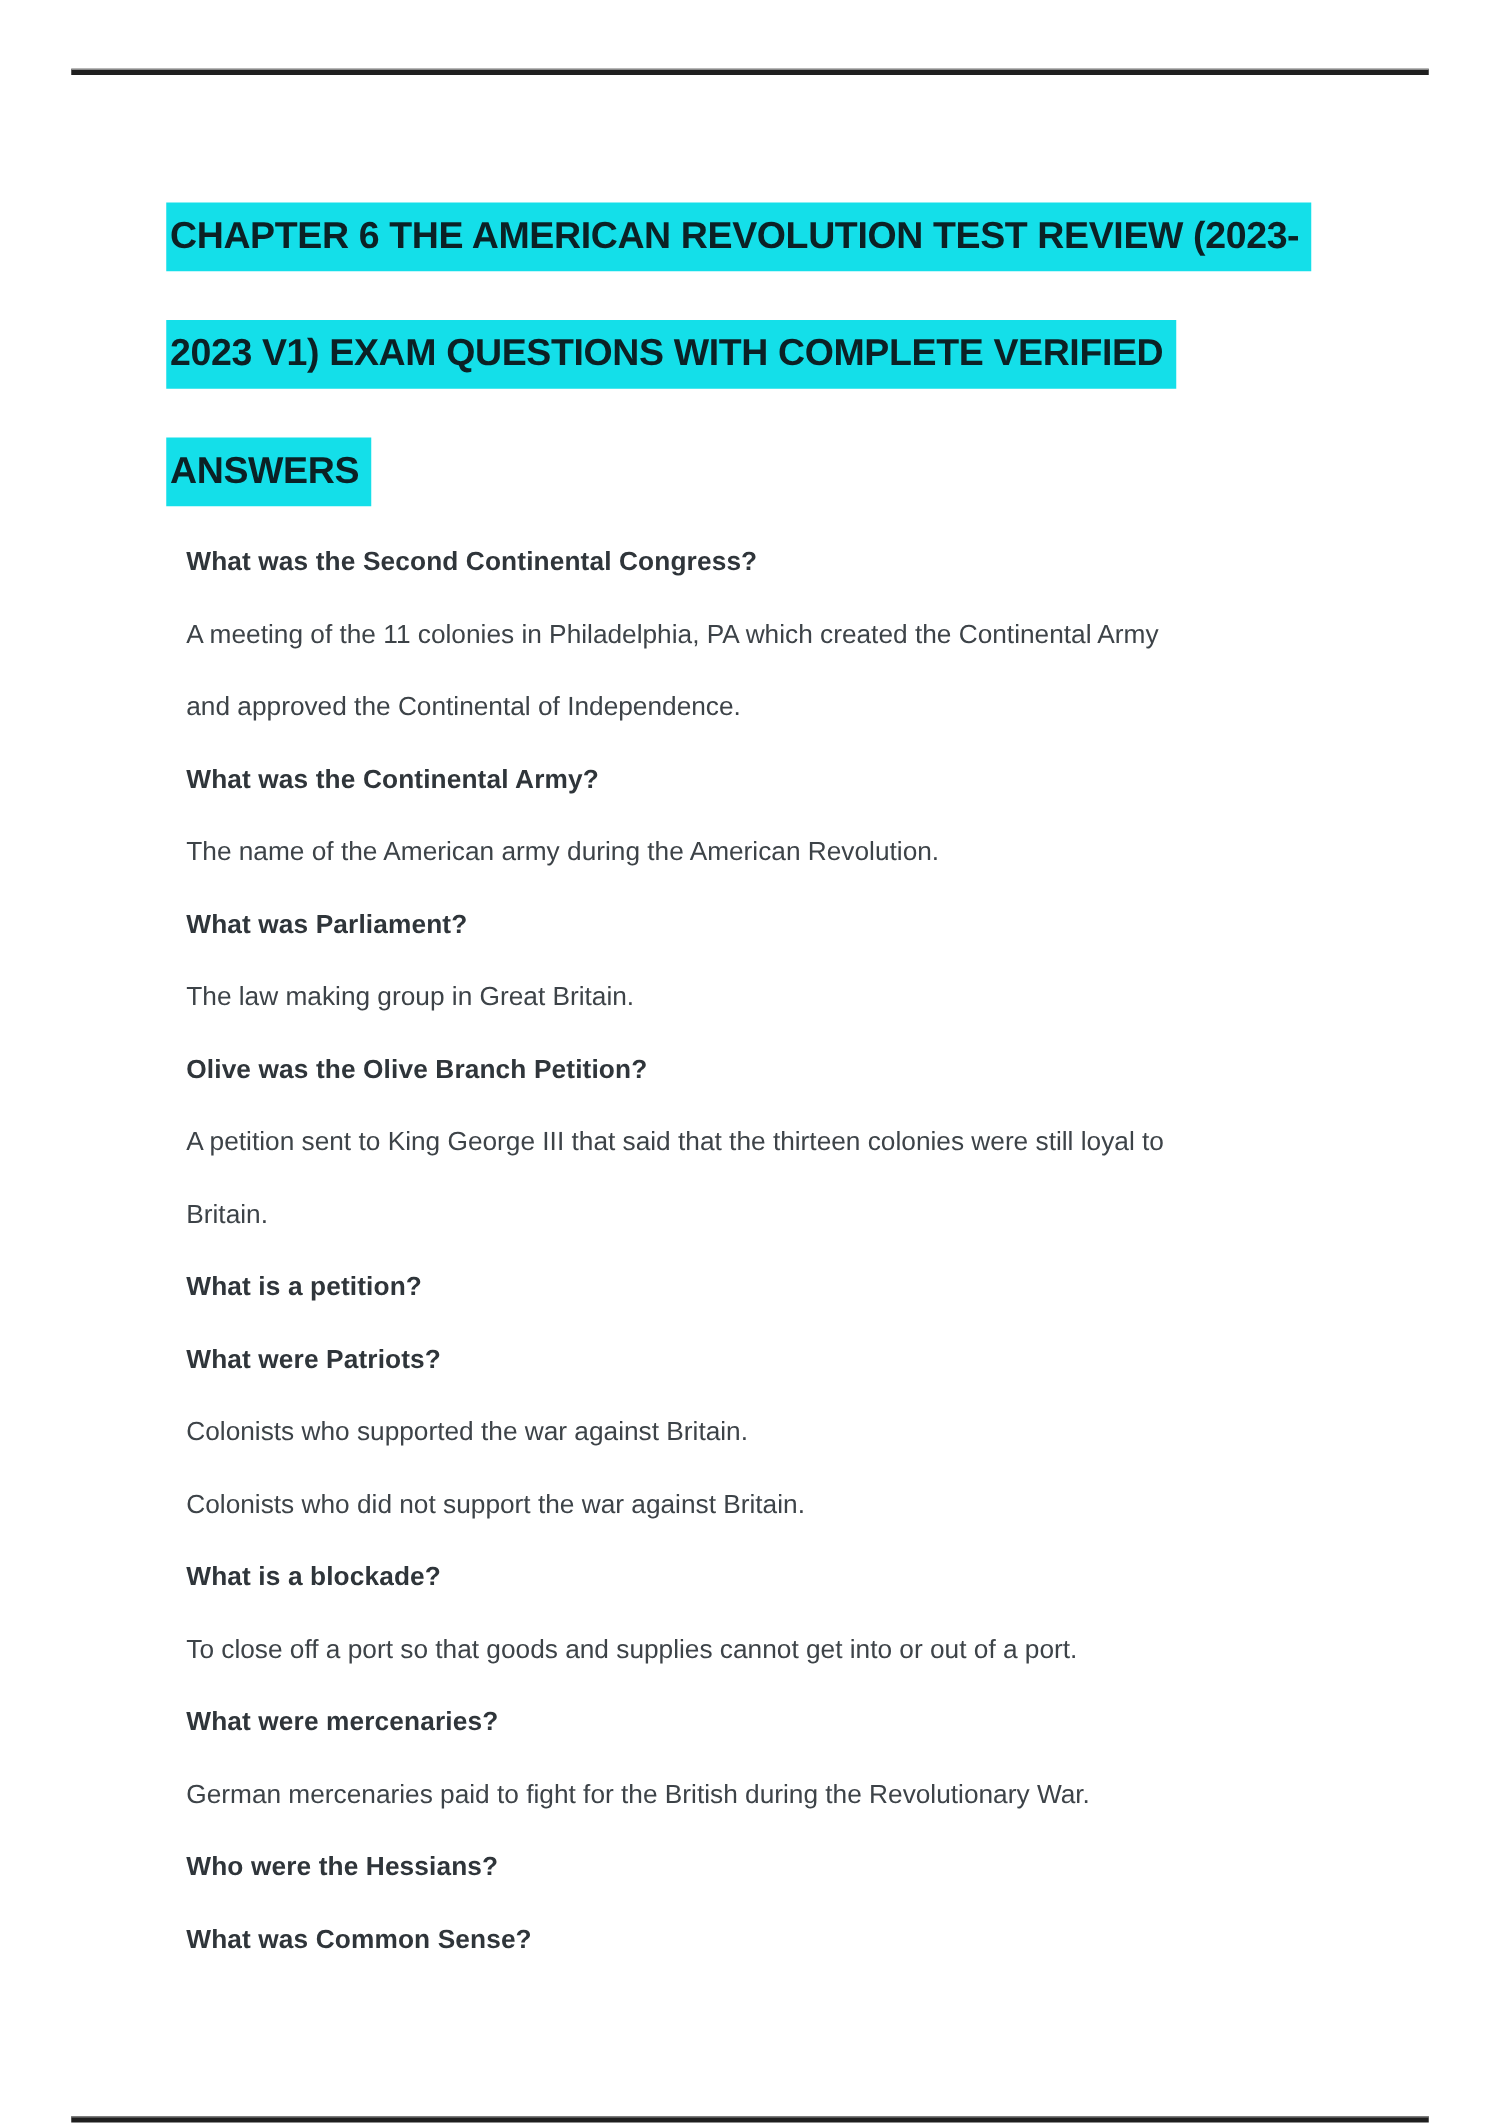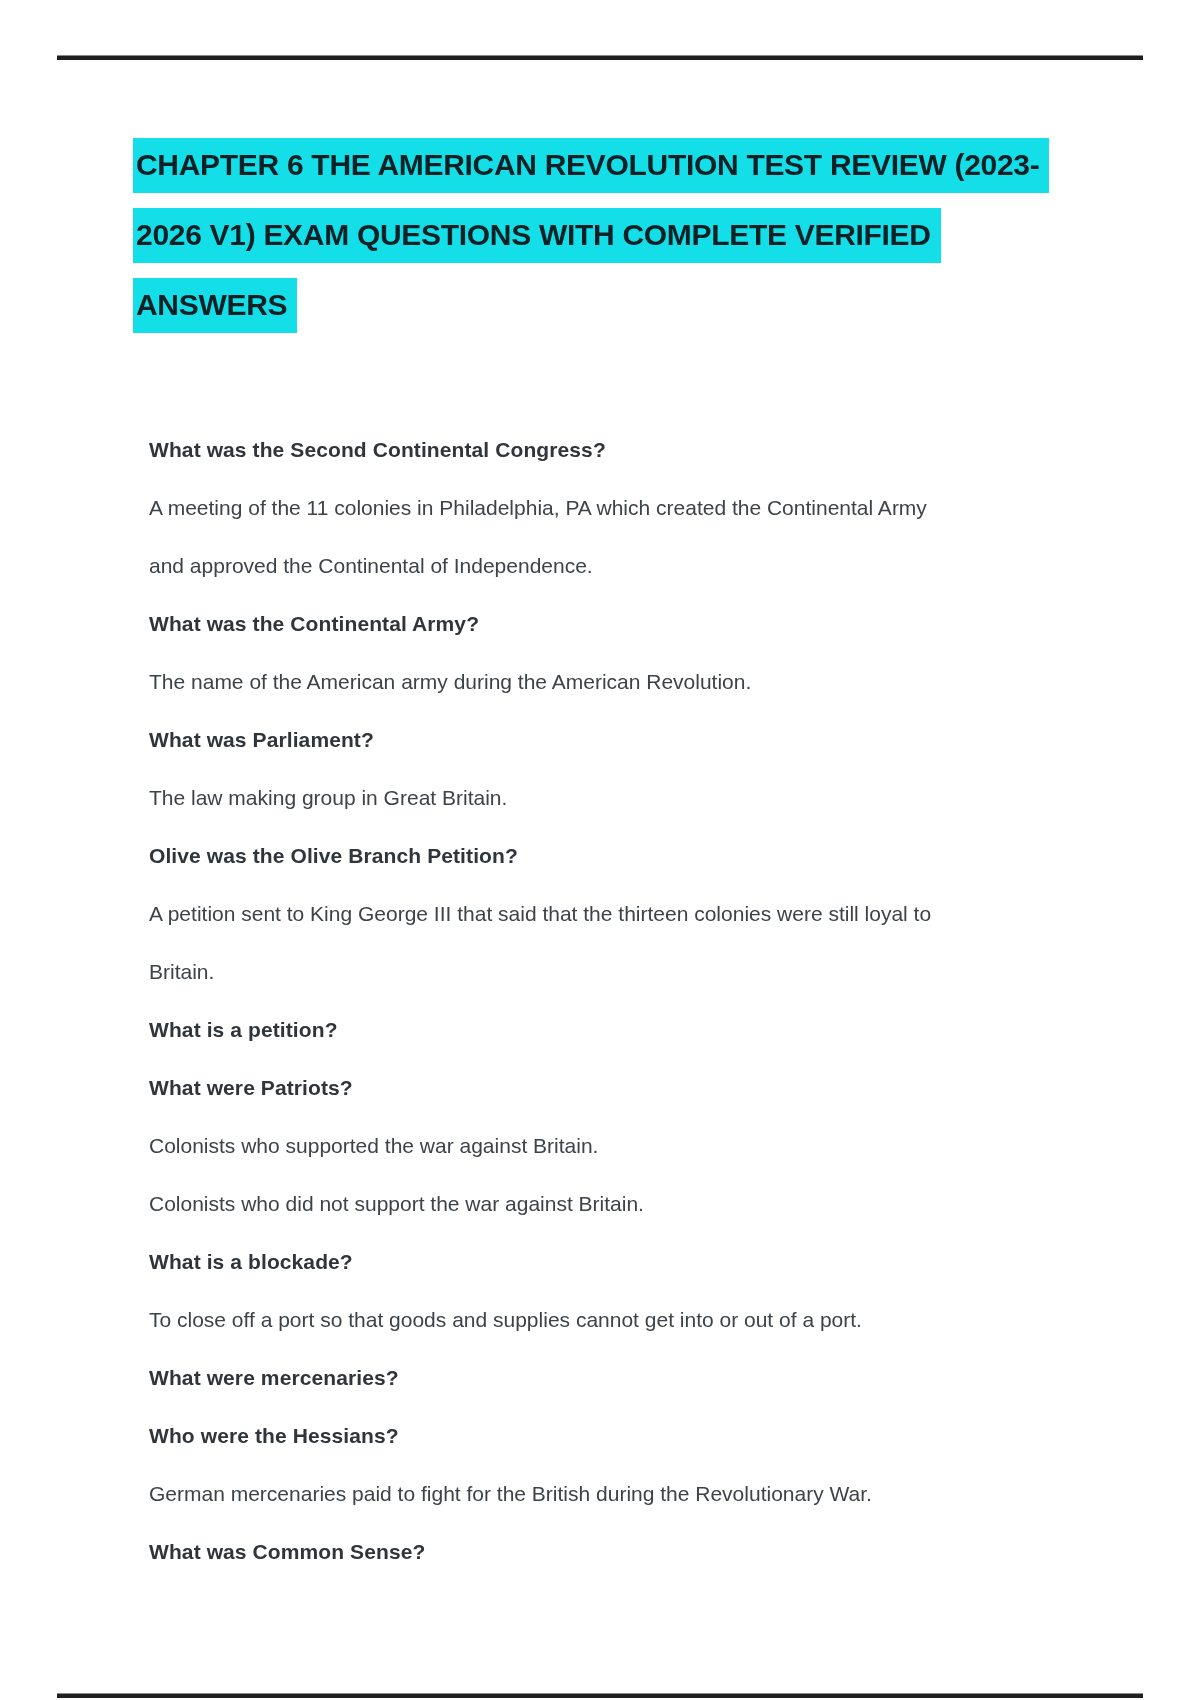--- a/index.html
+++ b/index.html
@@ -40,20 +40,21 @@
   }
   .t-line .hl{
     display:inline-block;
     background:var(--highlight);
     color:var(--title-text);
     font-weight:bold;
     font-size:30px;
     line-height:30px;
     letter-spacing:-0.3px;
     padding:12px 10px 13px 3px;
+    margin-top:24px;
   }
   .qa-list{
     position:absolute;
     left:133px;
     top:413px;
     width:940px;
   }
   .line{
     font-size:21px;
     line-height:42px;
@@ -75,21 +76,21 @@
 
 <div class="page">
 
   <div class="rule top"></div>
 
   <div class="title-block">
     <div class="t-line">
       <span class="hl">CHAPTER 6 THE AMERICAN REVOLUTION TEST REVIEW (2023-</span>
     </div>
     <div class="t-line">
-      <span class="hl">2026 V1) EXAM QUESTIONS WITH COMPLETE VERIFIED</span>
+      <span class="hl">2023 V1) EXAM QUESTIONS WITH COMPLETE VERIFIED</span>
     </div>
     <div class="t-line">
       <span class="hl">ANSWERS</span>
     </div>
   </div>
 
   <div class="qa-list">
       <p class="line q">What was the Second Continental Congress?</p>
       <p class="line a">A meeting of the 11 colonies in Philadelphia, PA which created the Continental Army</p>
       <p class="line a">and approved the Continental of Independence.</p>
@@ -100,20 +101,20 @@
       <p class="line q">Olive was the Olive Branch Petition?</p>
       <p class="line a">A petition sent to King George III that said that the thirteen colonies were still loyal to</p>
       <p class="line a">Britain.</p>
       <p class="line q">What is a petition?</p>
       <p class="line q">What were Patriots?</p>
       <p class="line a">Colonists who supported the war against Britain.</p>
       <p class="line a">Colonists who did not support the war against Britain.</p>
       <p class="line q">What is a blockade?</p>
       <p class="line a">To close off a port so that goods and supplies cannot get into or out of a port.</p>
       <p class="line q">What were mercenaries?</p>
+      <p class="line a">German mercenaries paid to fight for the British during the Revolutionary War.</p>
       <p class="line q">Who were the Hessians?</p>
-      <p class="line a">German mercenaries paid to fight for the British during the Revolutionary War.</p>
       <p class="line q">What was Common Sense?</p>
     </div>
 
   <div class="rule bottom"></div>
 
 </div>
 
 </body></html>

